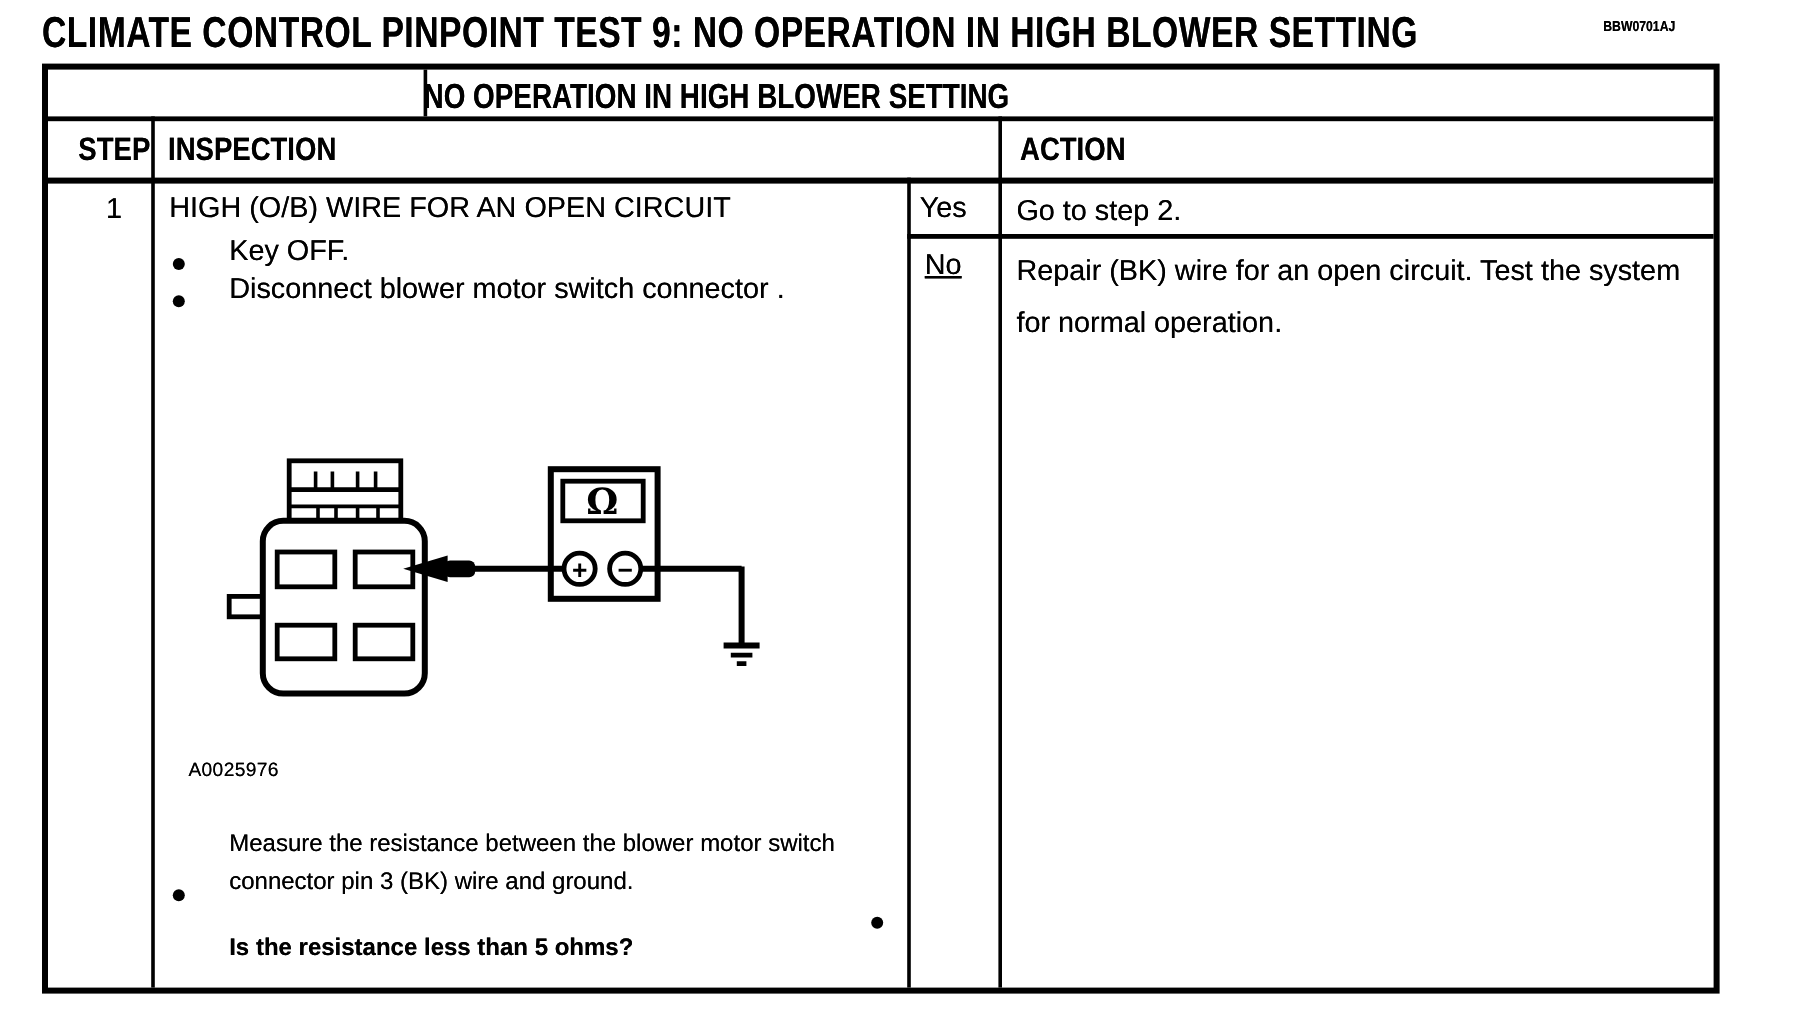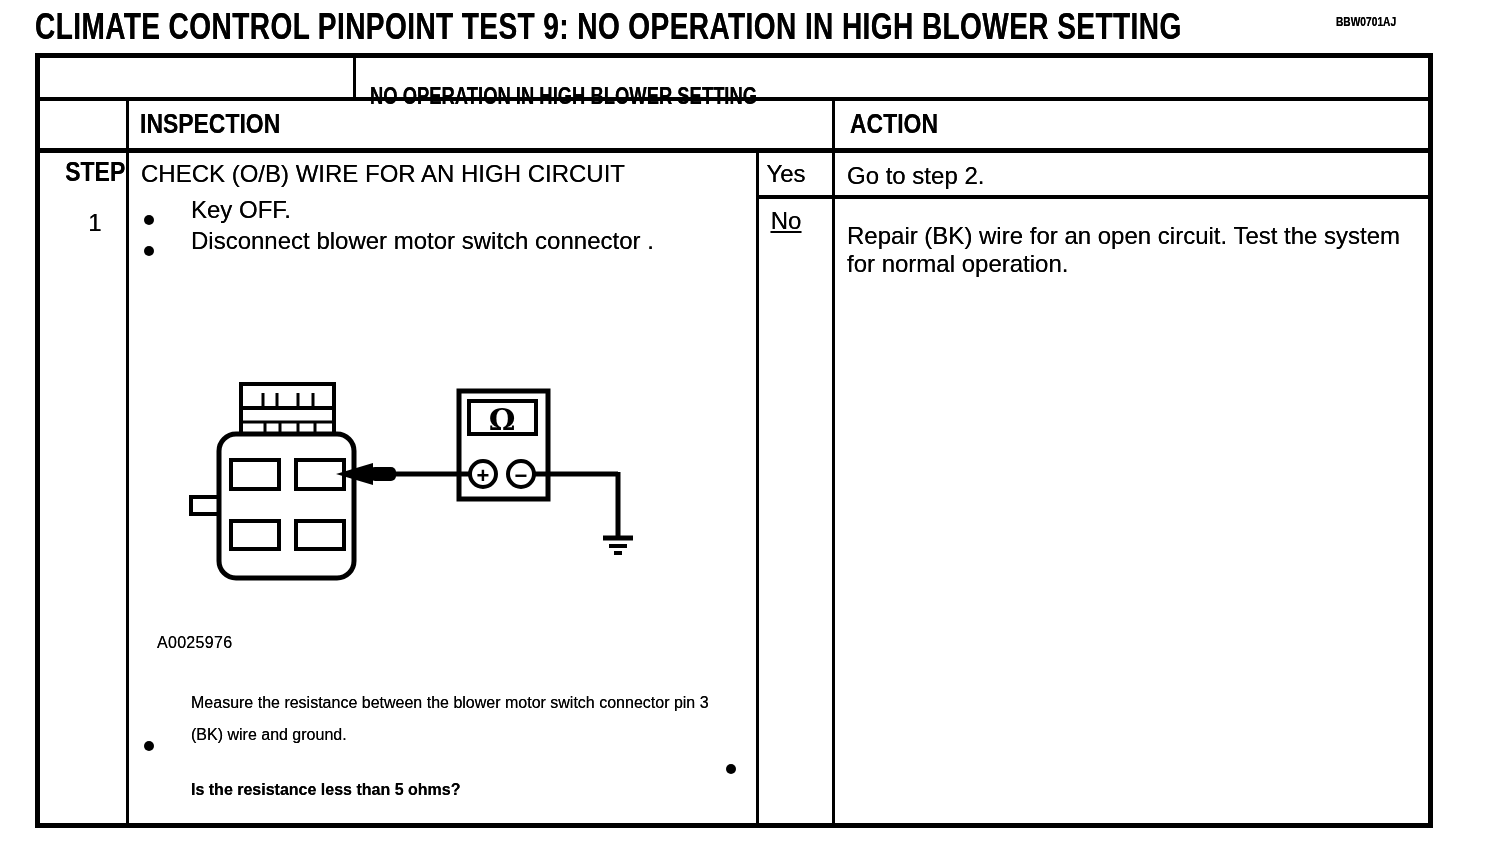--- a/index.html
+++ b/index.html
@@ -12,28 +12,28 @@
   .nowrap{white-space:nowrap;}
   .cond{display:inline-block;transform:scaleX(.8);transform-origin:0 50%;white-space:nowrap;}
   .cond75{display:inline-block;transform:scaleX(.78);transform-origin:0 50%;white-space:nowrap;}
   .cond85{display:inline-block;transform:scaleX(.85);transform-origin:0 50%;white-space:nowrap;}
   .page-title{left:35px;top:6px;font-size:36px;font-weight:700;letter-spacing:.5px;}
   .doc-code{left:1336px;top:15px;font-size:12px;font-weight:700;}
   .tbl{left:35px;top:53px;width:1398px;height:775px;border:5px solid #000;box-sizing:border-box;background:#fff;}
   .line{position:absolute;background:#000;}
   .cell-txt{position:absolute;font-size:24px;line-height:31px;}
   .hdr{position:absolute;font-size:27px;font-weight:700;}
-  .subtitle{left:330px;top:7px;font-size:23px;font-weight:700;margin-top:18px;}
-  .step-col{left:0;width:110px;text-align:center;margin-top:48px;}
+  .subtitle{left:313px;top:7px;font-size:29px;font-weight:700;}
+  .step-col{left:0;width:110px;text-align:center;}
   .yesno{left:716px;width:60px;text-align:center;font-size:24px;position:absolute;}
   .bullets{position:absolute;display:flex;flex-direction:column;}
   .b-row{display:flex;align-items:flex-end;}
   .dot{width:10px;height:10px;border-radius:50%;background:#000;margin-top:9px;flex:0 0 auto;}
   .b-txt{margin-left:37px;font-size:24px;line-height:31px;}
-  .b-txt2{margin-left:37px;font-size:16px;line-height:32px;width:545px;}
+  .b-txt2{margin-left:37px;font-size:20px;line-height:32px;width:545px;}
   .bold{font-weight:700;}
   .fig-label{position:absolute;font-size:16px;font-weight:400;letter-spacing:.3px;}
   svg text{text-shadow:none;}
 </style>
 </head>
 <body>
 
 <div class="abs page-title">
   <span class="cond75">CLIMATE CONTROL PINPOINT TEST 9:  NO OPERATION IN HIGH BLOWER SETTING</span>
 </div>
@@ -60,21 +60,21 @@
   </div>
   <div class="hdr" style="left:100px;top:51px;">
     <span class="cond85">INSPECTION</span>
   </div>
   <div class="hdr" style="left:810px;top:51px;">
     <span class="cond85">ACTION</span>
   </div>
 
   <div class="cell-txt step-col" style="top:101px;">1</div>
 
-  <div class="cell-txt nowrap" style="left:101px;top:100px;">CHECK (O/B) WIRE FOR AN HIGH CIRCUIT</div>
+  <div class="cell-txt nowrap" style="left:101px;top:100px;">HIGH (O/B) WIRE FOR AN OPEN CIRCUIT</div>
 
   <div class="bullets" style="left:104px;top:136px;">
     <div class="b-row">
       <span class="dot"></span>
       <span class="b-txt">Key OFF.</span>
     </div>
     <div class="b-row">
       <span class="dot"></span>
       <span class="b-txt">Disconnect blower motor switch connector .</span>
     </div>
@@ -138,15 +138,15 @@
     </div>
     <div class="b-row" style="margin-top:4px;flex-direction:column;">
       <span class="dot"></span>
       <span class="b-txt2 bold">Is the resistance less than 5 ohms?</span>
     </div>
   </div>
 
   <div class="yesno" style="top:102px;">Yes</div>
   <div class="cell-txt nowrap" style="left:807px;top:102px;">Go to step 2.</div>
   <div class="yesno" style="top:149px;text-decoration:underline;">No</div>
-  <div class="cell-txt" style="left:807px;top:164px;width:568px;line-height:28px;">Repair (BK) wire for an open circuit.  Test the system for normal operation.</div>
+  <div class="cell-txt" style="left:807px;top:146px;width:568px;line-height:44px;">Repair (BK) wire for an open circuit.  Test the system for normal operation.</div>
 
 </div>
 
 </body></html>

